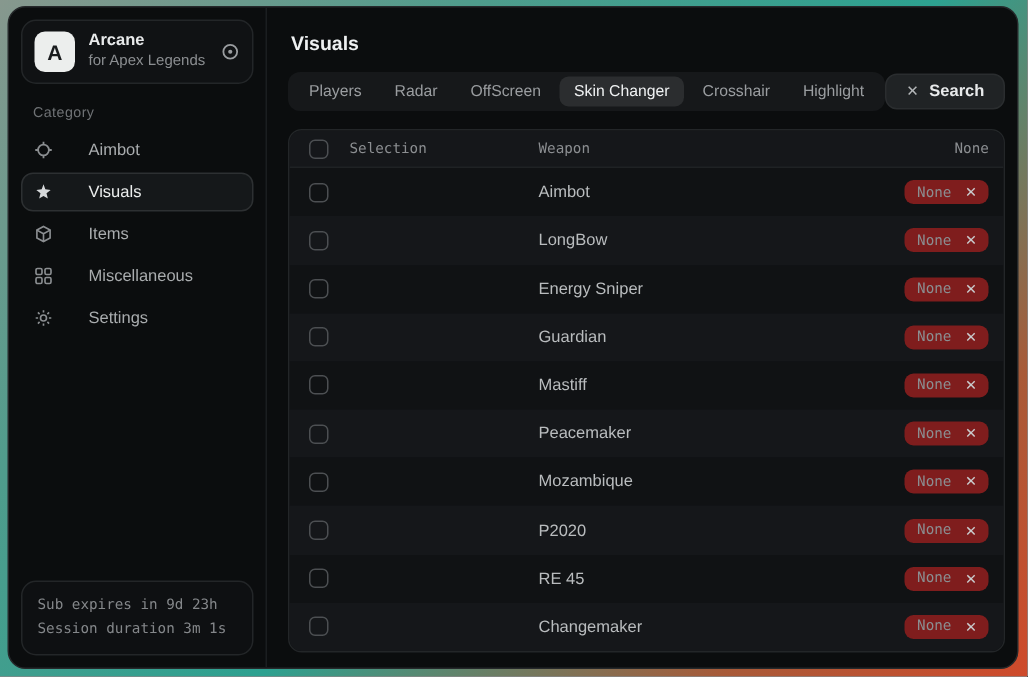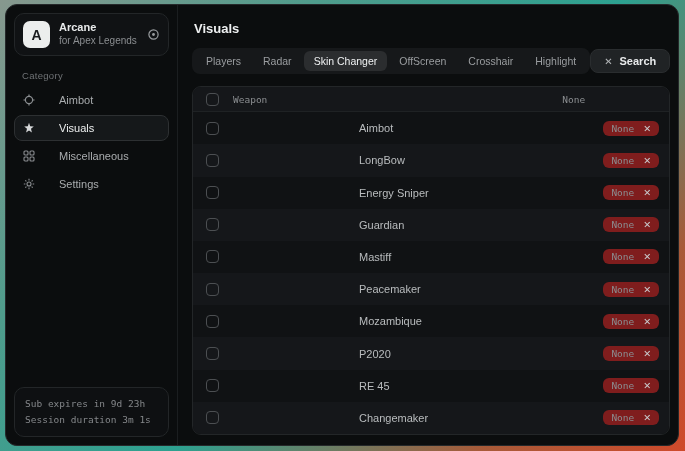--- a/index.html
+++ b/index.html
@@ -110,20 +110,29 @@
             <span class="icon">
               <svg width="12" height="12" viewBox="0 0 12 12" fill="currentColor">
                 <path d="M6 0.8l1.2 3.4 3.6.4-2.8 2.2.9 3.6L6 8.6l-2.9 1.8.9-3.6L1.2 4.6l3.6-.4z"></path>
               </svg>
             </span>
             <span>Visuals</span>
           </div>
           <div class="nav-item">
             <span class="icon">
               <svg width="12" height="12" viewBox="0 0 12 12" fill="none" stroke="currentColor" stroke-width="1.1">
+                <path d="M6 1l4.4 2.4v5.2L6 11 1.6 8.6V3.4z"></path>
+                <path d="M1.6 3.4L6 5.8l4.4-2.4M6 5.8V11"></path>
+              </svg>
+            </span>
+            <span>Items</span>
+          </div>
+          <div class="nav-item">
+            <span class="icon">
+              <svg width="12" height="12" viewBox="0 0 12 12" fill="none" stroke="currentColor" stroke-width="1.1">
                 <rect x="1" y="1" width="4" height="4" rx="1"></rect>
                 <rect x="7" y="1" width="4" height="4" rx="1"></rect>
                 <rect x="1" y="7" width="4" height="4" rx="1"></rect>
                 <rect x="7" y="7" width="4" height="4" rx="1"></rect>
               </svg>
             </span>
             <span>Miscellaneous</span>
           </div>
           <div class="nav-item">
             <span class="icon">
@@ -142,34 +151,35 @@
       </div>
     </aside>
 
     <main class="main">
       <div class="page-title">Visuals</div>
 
       <div class="tabbar">
         <div class="tabs" id="tabs">
             <div class="tab">Players</div>
             <div class="tab">Radar</div>
+            <div class="tab">OffScreen</div>
             <div class="tab active">Skin Changer</div>
-            <div class="tab">OffScreen</div>
             <div class="tab">Crosshair</div>
             <div class="tab">Highlight</div>
           </div>
         <button class="search-btn">
           <span class="x">✕</span>
           <span>Search</span>
         </button>
       </div>
 
       <div class="table">
         <div class="thead">
           <span class="cb"></span>
+          <span>Selection</span>
           <span>Weapon</span>
           <span class="th-skin">None</span>
         </div>
         <div id="rows">
             <div class="trow">
               <span class="cb"></span>
               <span></span>
               <span class="weapon">Aimbot</span>
               <span class="skin-pill">
                 <span class="skin-val">None</span>

